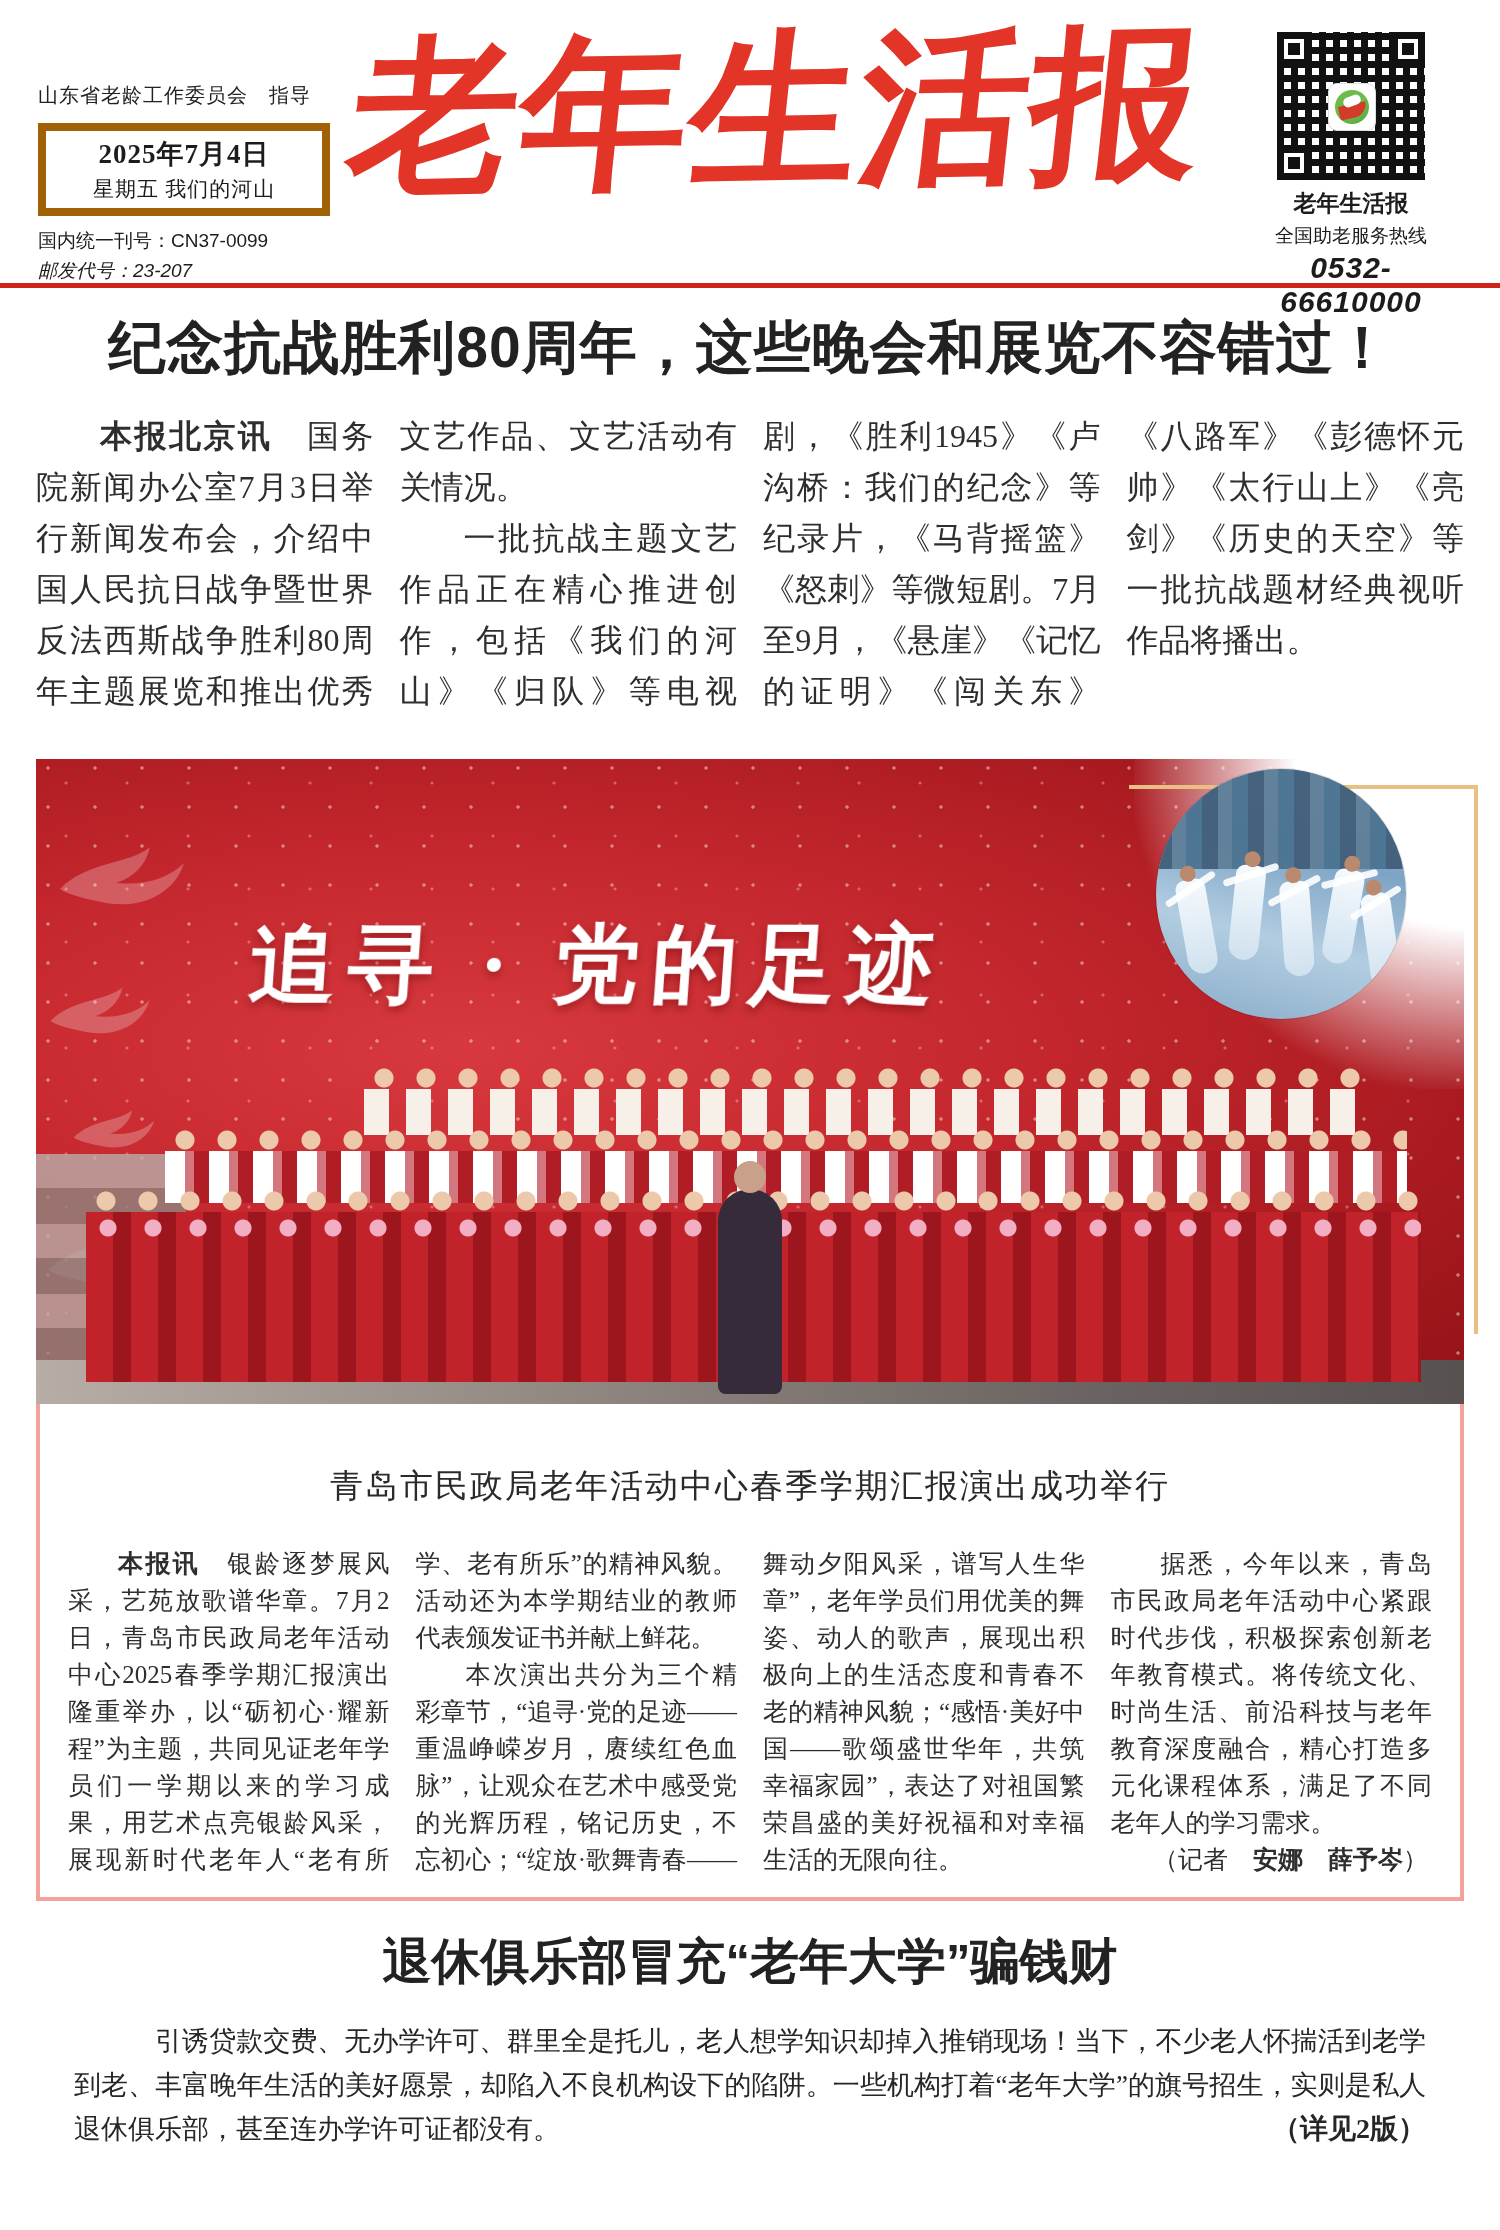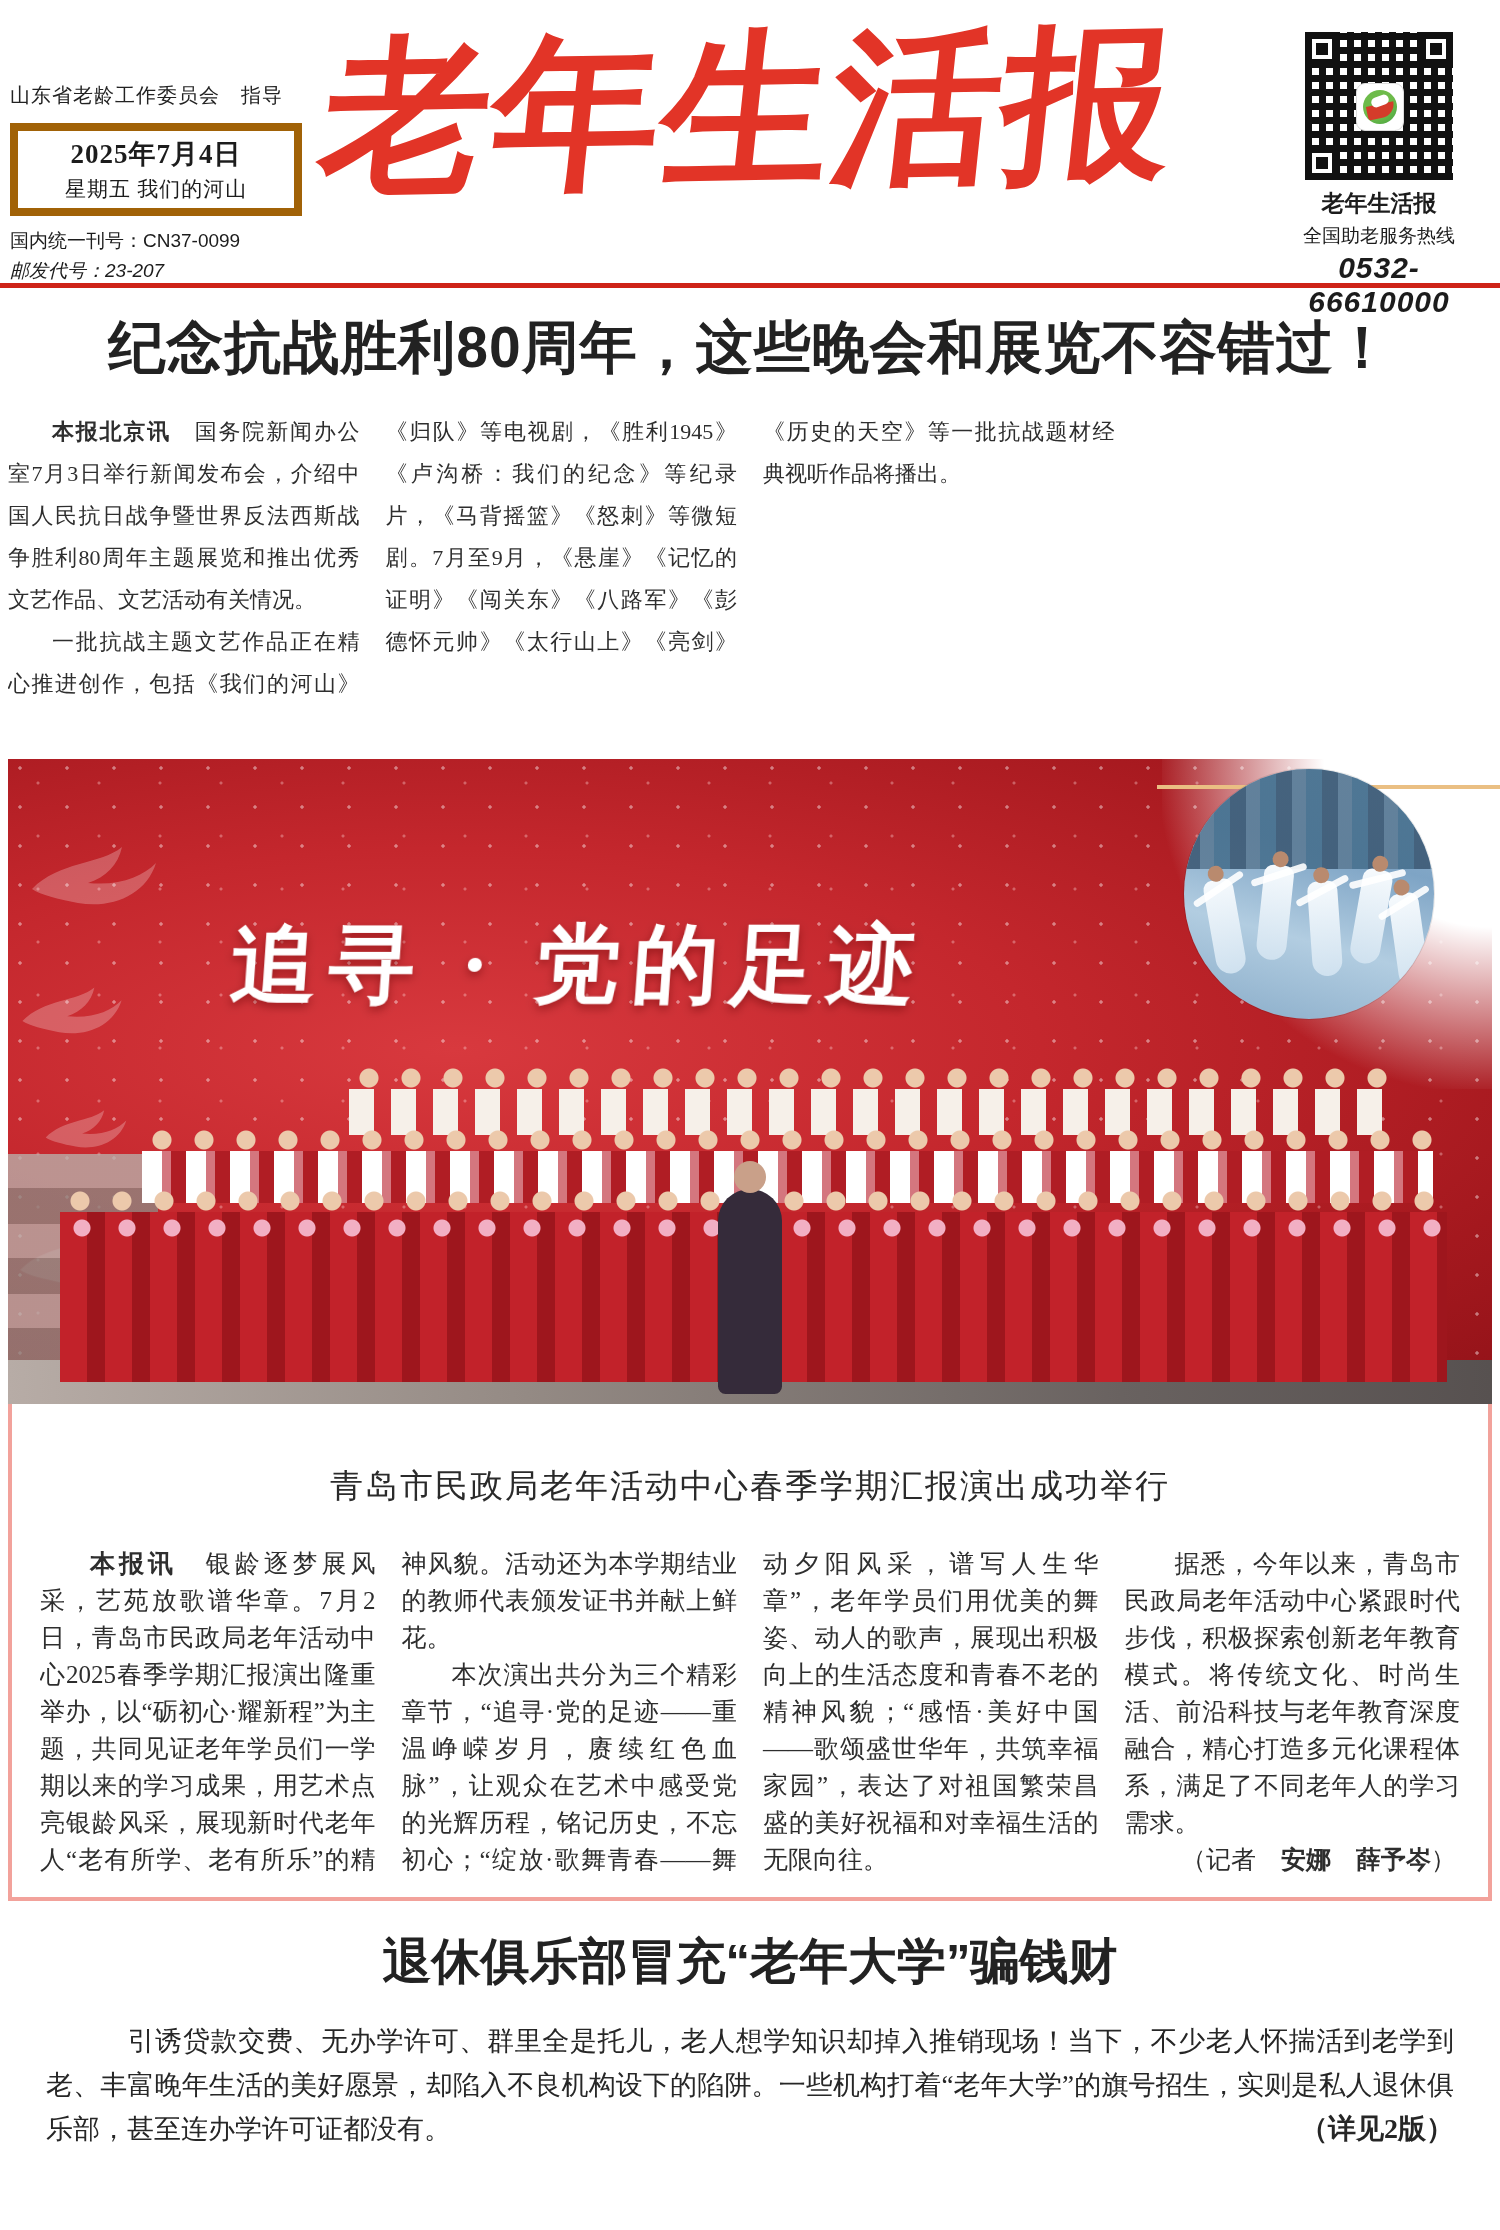--- a/index.html
+++ b/index.html
@@ -1,20 +1,20 @@
 <!DOCTYPE html>
 <html><head>
 <meta charset="utf-8">
 <style>
   html,body{margin:0;padding:0;}
   body{
     width:1500px;height:2230px;position:relative;background:#ffffff;
     font-family:"Liberation Serif",serif;color:#1c1c1c;overflow:hidden;
   }
-  .page{padding:0 8px;}
+  .page{padding:0 36px;}
 
   
   .header{position:relative;height:283px;}
   .hdr-left{position:absolute;left:2px;top:82px;width:292px;}
   .guidance{font-family:"Liberation Sans",sans-serif;font-size:20px;letter-spacing:1px;color:#222;}
   .date-box{border:8px solid #a16207;margin-top:14px;padding:5px 8px;text-align:center;}
   .date-line1{font-size:27px;font-weight:bold;letter-spacing:1px;}
   .date-line2{font-size:21px;margin-top:3px;letter-spacing:1px;}
   .issn{font-family:"Liberation Sans",sans-serif;font-size:19px;margin-top:12px;}
   .postal{font-family:"Liberation Sans",sans-serif;font-size:19px;margin-top:4px;font-style:italic;}
@@ -40,21 +40,21 @@
   .qr-caption{font-family:"Liberation Sans",sans-serif;font-weight:bold;font-size:23px;margin-top:8px;}
   .hotline-label{font-family:Liberation Serif, serif;font-size:19px;margin-top:4px;}
   .hotline-number{font-family:"Liberation Sans",sans-serif;font-size:30px;font-weight:bold;font-style:italic;margin-top:2px;letter-spacing:1px;}
   .top-red-rule{height:5px;background:#ce2318;}
 
   
   .headline1{margin-top:22px;text-align:center;font-family:"Liberation Sans",sans-serif;
     font-weight:700;font-size:57px;letter-spacing:1px;color:#222;white-space:nowrap;}
   .a-cols{text-align:justify;color:#2e2e2e;}
   .a1{margin-top:24px;height:330px;column-count:4;column-gap:26px;column-fill:auto;
-      font-size:22px;line-height:42px;overflow:hidden;}
+      font-size:32px;line-height:51px;overflow:hidden;}
   .a-cols p{margin:0;text-indent:2em;}
   .lead{font-weight:bold;font-family:"Liberation Sans",sans-serif;}
 
   
   .photo-wrap{position:relative;margin-top:18px;height:645px;}
   .photo{position:absolute;inset:0;overflow:hidden;
     background:radial-gradient(ellipse at 30% 45%, #d8393e 0%, #c4272d 40%, #a4181e 78%, #911218 100%);}
   .photo .sparkle{position:absolute;inset:0;opacity:.5;
     background-image:
       radial-gradient(circle 1.4px at 12px 9px, rgba(255,255,255,.85) 0 1.4px, transparent 2px),

